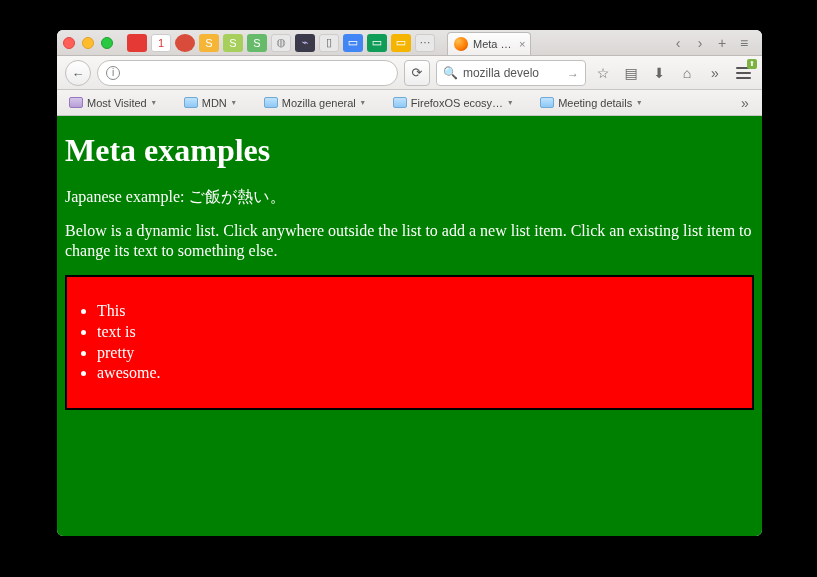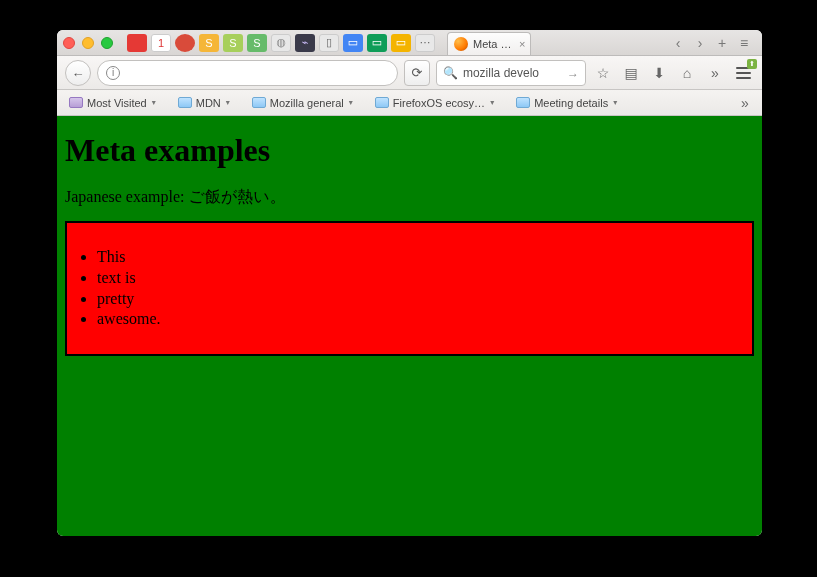--- a/index.html
+++ b/index.html
@@ -95,33 +95,33 @@
     width:15px;height:12px;display:flex;flex-direction:column;justify-content:space-between;
   }
   .menu-icon span{height:2px;background:#555;border-radius:1px;display:block;}
   .shield { position:relative; width:22px; }
   .shield .badge{ position:absolute; top:-3px; right:-3px; width:10px;height:10px;background:#7cb342;border-radius:2px; font-size:7px;color:#fff;display:flex;align-items:center;justify-content:center;}
   
   .bmbar {
     height: 26px;
     background: linear-gradient(#f5f3f1,#ebe9e7);
     border-bottom: 1px solid #c7c5c3;
-    display:flex; align-items:center; gap:10px; padding: 0 6px;
+    display:flex; align-items:center; gap:16px; padding: 0 6px;
     font-size:11px; color:#444;
   }
   .bm { display:flex; align-items:center; gap:4px; padding:2px 6px; border-radius:3px; }
   .bm .foldericon{ width:14px;height:11px;background:linear-gradient(#bfe3ff,#8ec8f5);border:1px solid #6fa9d4;border-radius:2px;}
   .bm .mvicon{ width:14px;height:11px;background:linear-gradient(#d5c5ea,#b79ed6);border:1px solid #9678c1;border-radius:2px;}
   .bm .drop{ font-size:8px;color:#777; margin-left:1px;}
   .bmspacer{flex:1;}
   
   .viewport {
     flex:1;
     background:#008000;
-    color:#000000;
+    color:#ffffff;
     font-family: "Times New Roman", serif;
     padding: 4px 8px 8px 8px;
     overflow:auto;
   }
   .viewport h1 { font-size:32px; font-weight:bold; margin:12px 0 18px 0;}
   .viewport p { font-size:16px; margin: 14px 0; line-height:1.25;}
   .listbox {
     background:#ff0000;
     border:2px solid #000;
     padding: 20px 8px;
@@ -238,20 +238,21 @@
       <span>Meeting details</span>
       <span class="drop">▾</span>
     </div>
     <div class="bmspacer"></div>
     <div class="iconbtn">»</div>
   </div>
 
   <div class="viewport">
     <h1>Meta examples</h1>
     <p>Japanese example: ご飯が熱い。</p>
+    <p>Below is a dynamic list. Click anywhere outside the list to add a new list item. Click an existing list item to change its text to something else.</p>
     <div class="listbox">
       <ul>
         <li>This</li>
         <li>text is</li>
         <li>pretty</li>
         <li>awesome.</li>
       </ul>
     </div>
   </div>
 

